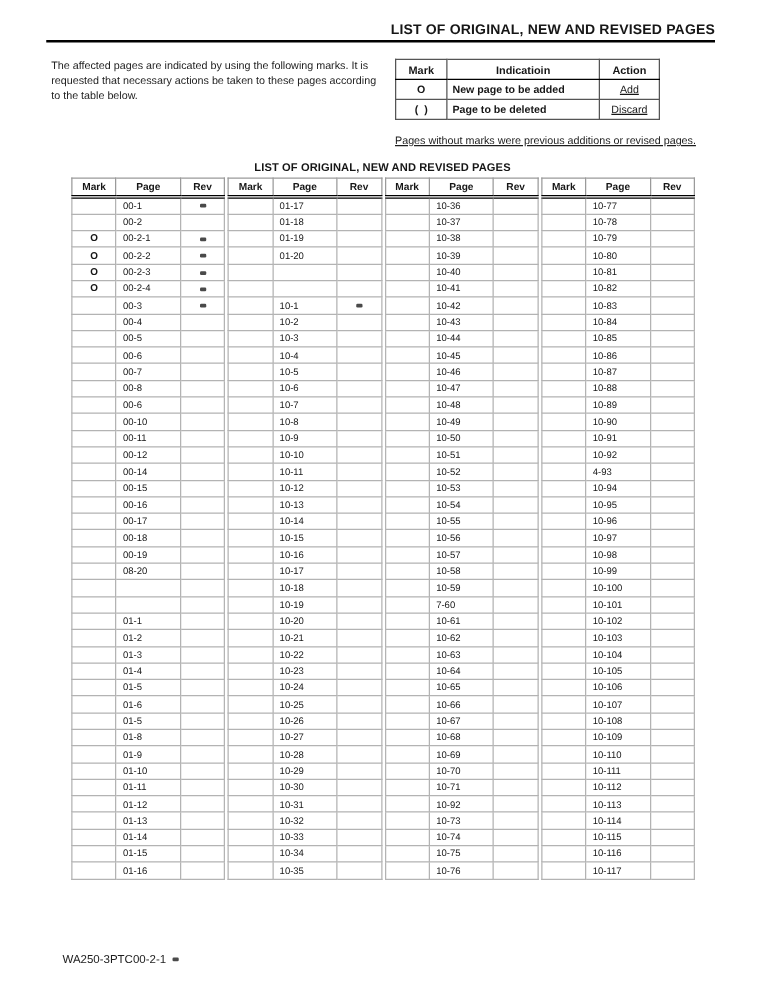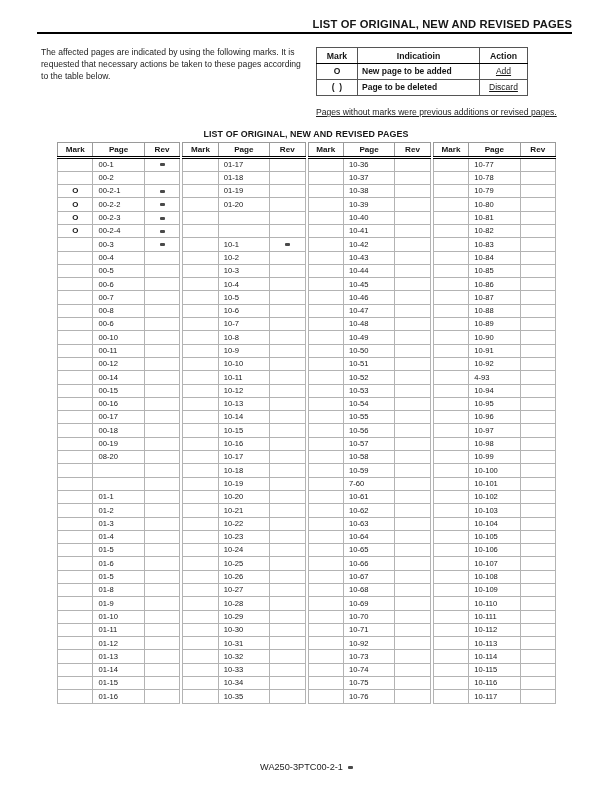--- a/index.html
+++ b/index.html
@@ -32,21 +32,21 @@
   .group-table{border-collapse:collapse;flex:1;table-layout:fixed;border:1.6px solid #000;}
   .group-table th{font-size:8.1px;font-weight:bold;height:13px;padding:0;border:1px solid #9a9a9a;border-bottom:3px double #000;text-align:center;}
   .group-table td{font-size:7.6px;height:12.3px;padding:0;border:1px solid #b3b3b3;line-height:1;vertical-align:middle;}
   .group-table td.g-mark{text-align:center;font-weight:bold;font-size:7.9px;}
   .group-table td.g-page{padding-left:5px;text-align:left;}
   .group-table td.g-rev{text-align:center;}
   .col-mark{width:29%;} .col-page{width:42%;} .col-rev{width:29%;}
   
   .rev-mark{display:inline-block;width:5px;height:3px;background:#4a4a4a;border-radius:1px;vertical-align:middle;}
   
-  .footer{position:absolute;left:0;right:0;bottom:20px;display:flex;justify-content:center;padding:0 49px 0 50px;font-size:9.2px;color:#1d1d1d;}
+  .footer{position:absolute;left:0;right:0;bottom:20px;display:flex;justify-content:flex-start;padding:0 49px 0 50px;font-size:9.2px;color:#1d1d1d;}
   .footer-right .rev-mark{margin-left:5px;}
 </style>
 </head>
 <body>
 
 <div class="page">
 
   <div class="doc-header">
     <div class="doc-title">LIST OF ORIGINAL, NEW AND REVISED PAGES</div>
     <div class="doc-rule"></div>

